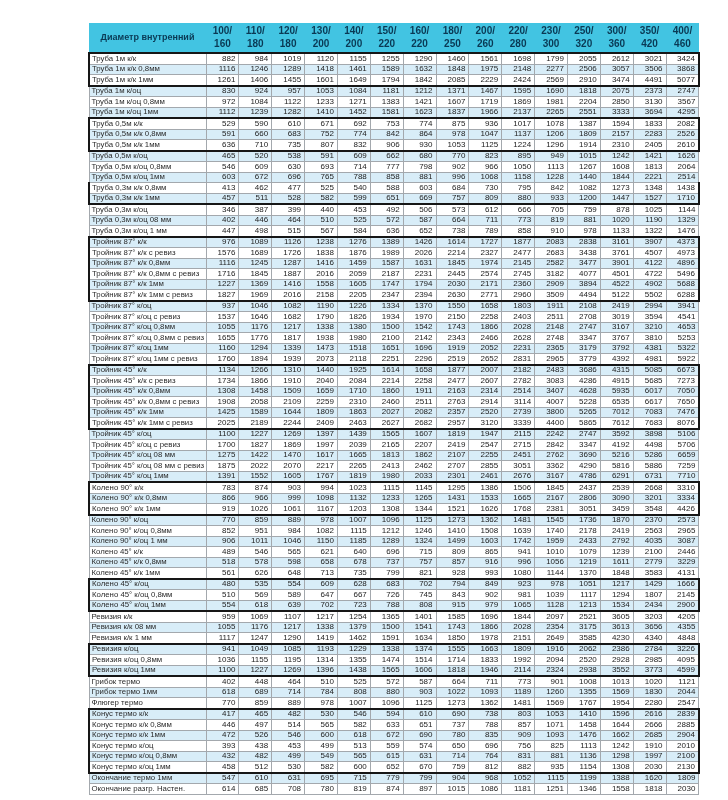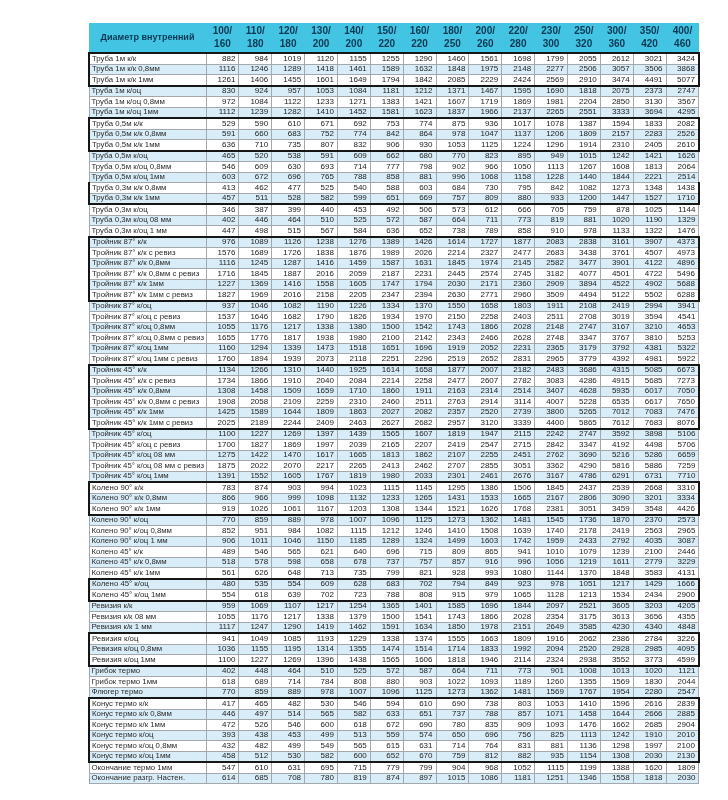--- a/index.html
+++ b/index.html
@@ -982,20 +982,38 @@
           <td class="num">702</td>
           <td class="num">794</td>
           <td class="num">849</td>
           <td class="num">923</td>
           <td class="num">978</td>
           <td class="num">1051</td>
           <td class="num">1217</td>
           <td class="num">1429</td>
           <td class="num br">1666</td>
         </tr>
+        <tr>
+          <td class="label bl">Колено 45° к/оц 0,8мм</td>
+          <td class="num">510</td>
+          <td class="num">569</td>
+          <td class="num">589</td>
+          <td class="num">647</td>
+          <td class="num">667</td>
+          <td class="num">726</td>
+          <td class="num">745</td>
+          <td class="num">843</td>
+          <td class="num">902</td>
+          <td class="num">981</td>
+          <td class="num">1039</td>
+          <td class="num">1117</td>
+          <td class="num">1294</td>
+          <td class="num">1807</td>
+          <td class="num br">2145</td>
+        </tr>
         <tr class="box-bottom">
           <td class="label bl">Колено 45° к/оц 1мм</td>
           <td class="num">554</td>
           <td class="num">618</td>
           <td class="num">639</td>
           <td class="num">702</td>
           <td class="num">723</td>
           <td class="num">788</td>
           <td class="num">808</td>
           <td class="num">915</td>

